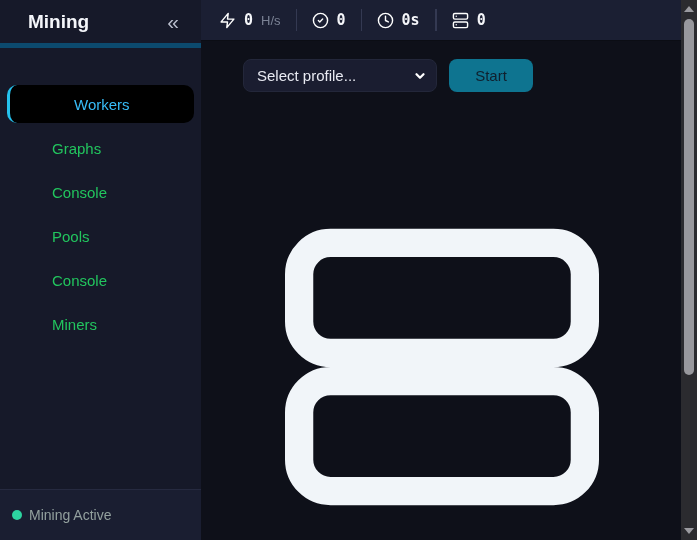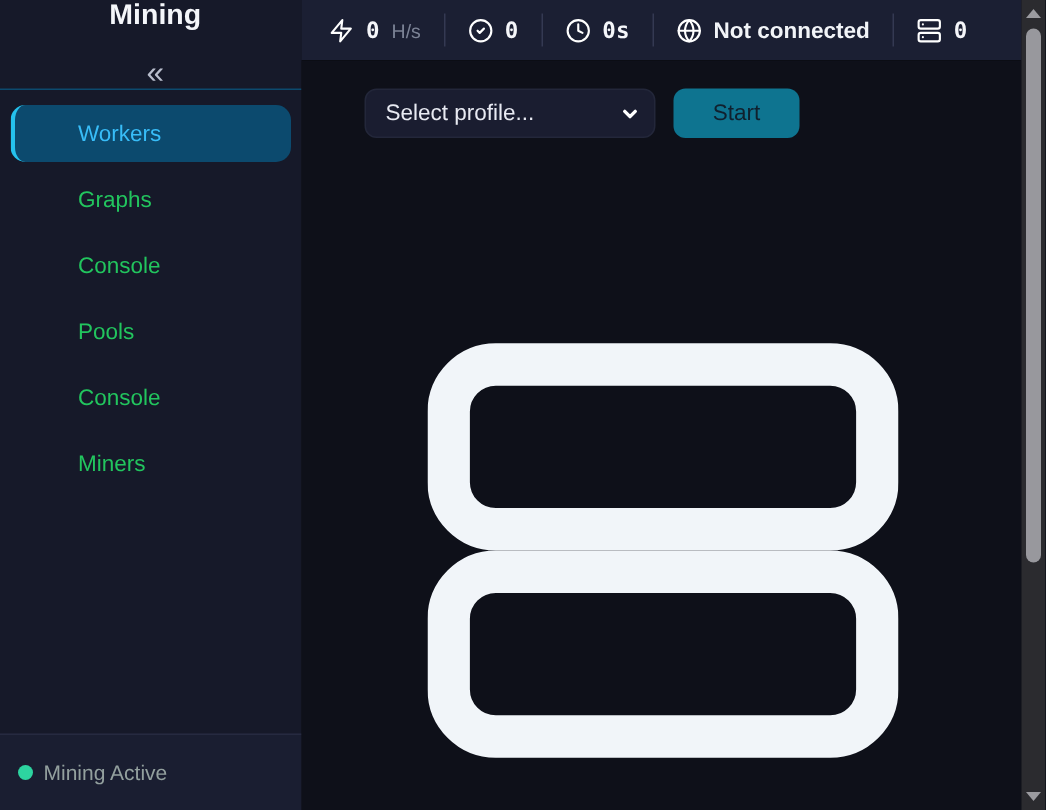--- a/index.html
+++ b/index.html
@@ -2,28 +2,28 @@
 <html><head>
 <meta charset="utf-8">
 <style>
   * { margin:0; padding:0; box-sizing:border-box; }
   html,body { width:697px; height:540px; overflow:hidden; background:#0e1019;
               font-family:"Liberation Sans", sans-serif; }
   .app { position:relative; width:697px; height:540px; display:flex; background:#0e1019; }
 
   
   .sidebar { width:201px; flex-shrink:0; background:#161929; display:flex; flex-direction:column; }
-  .sidebar-header { height:60px; display:flex; align-items:center; justify-content:space-between;
-                    padding:0 22px 0 28px; border-bottom:1px solid #0c4a6e;flex-direction:column; }
+  .sidebar-header { height:48px; display:flex; align-items:center; justify-content:space-between;
+                    padding:0 22px 0 28px; border-bottom:5px solid #0c4a6e; }
   .sidebar-title { color:#f4f6fa; font-size:19px; font-weight:bold; }
   .collapse-btn { color:#b8bdcc; font-size:21px; line-height:1; cursor:pointer; user-select:none; }
   .nav { flex:1; padding:10px 7px 0 7px; }
   .nav-item { height:38px; margin-bottom:6px; display:flex; align-items:center;
               padding-left:45px; border-radius:10px; color:#22c55e; font-size:15px; cursor:pointer; }
-  .nav-item.active { background:#0c4a6e; color:#38bdf8; border-left:3px solid #25c2ee; padding-left:42px; }
+  .nav-item.active { background:#000000; color:#38bdf8; border-left:3px solid #25c2ee; padding-left:64px;margin-top:27px; }
   .sidebar-footer { height:51px; background:#1a1e31; border-top:1px solid #262a40;
                     display:flex; align-items:center; padding-left:12px; gap:7px; }
   .status-dot { width:10px; height:10px; border-radius:50%; background:#2dd4a0; flex-shrink:0; }
   .status-text { color:#93a09e; font-size:14px; }
 
   
   .main { flex:1; display:flex; flex-direction:column; margin-right:16px; min-width:0; }
 
   .topbar { height:41px; background:#1b1f33; display:flex; align-items:center;
             padding-left:18px; border-bottom:1px solid #0b0d14; flex-shrink:0; }
@@ -121,28 +121,20 @@
       </div>
       <div class="vdivider"></div>
       <div class="stat">
         <svg viewBox="0 0 24 24">
             <circle cx="12" cy="12" r="10"></circle>
             <polyline points="12 6 12 12 16 14"></polyline>
           </svg>
         <span class="stat-value">0s</span>
       </div>
       <div class="vdivider"></div>
-      <div class="stat">
-        <svg viewBox="0 0 24 24">
-            <circle cx="12" cy="12" r="10"></circle>
-            <path d="M12 2a15.3 15.3 0 0 1 4 10 15.3 15.3 0 0 1-4 10 15.3 15.3 0 0 1-4-10 15.3 15.3 0 0 1 4-10z"></path>
-            <path d="M2 12h20"></path>
-          </svg>
-        <span class="stat-label">Not connected</span>
-      </div>
       <div class="vdivider"></div>
       <div class="stat">
         <svg viewBox="0 0 24 24">
             <rect x="2" y="2" width="20" height="8" rx="2"></rect>
             <rect x="2" y="14" width="20" height="8" rx="2"></rect>
             <line x1="6" y1="6" x2="6.01" y2="6"></line>
             <line x1="6" y1="18" x2="6.01" y2="18"></line>
           </svg>
         <span class="stat-value">0</span>
       </div>

